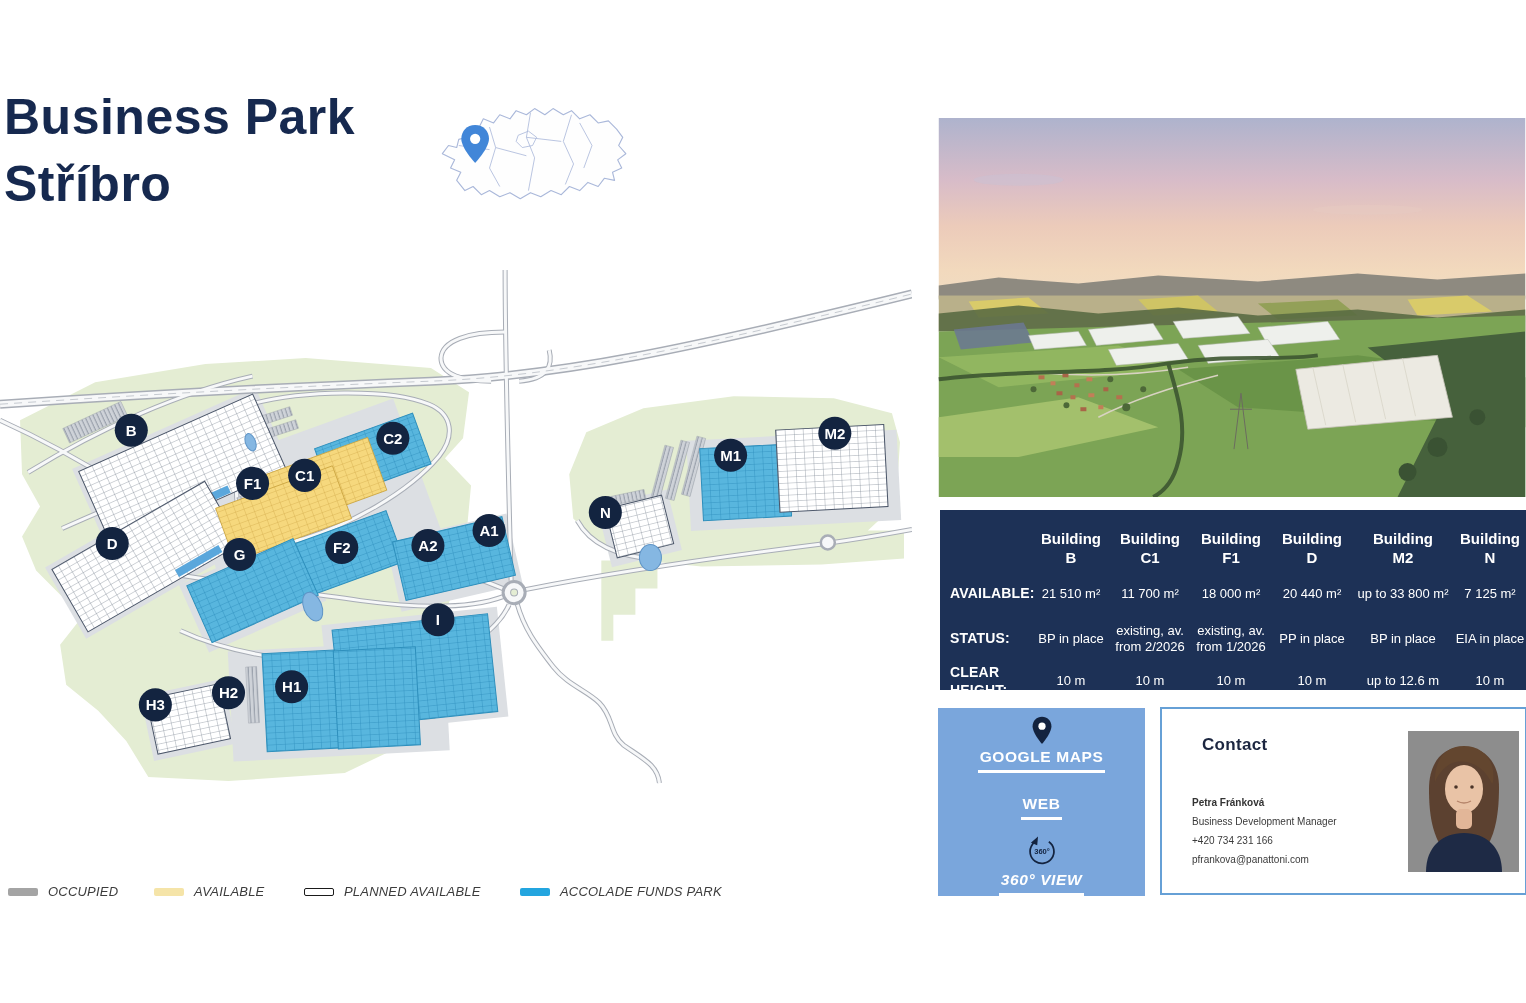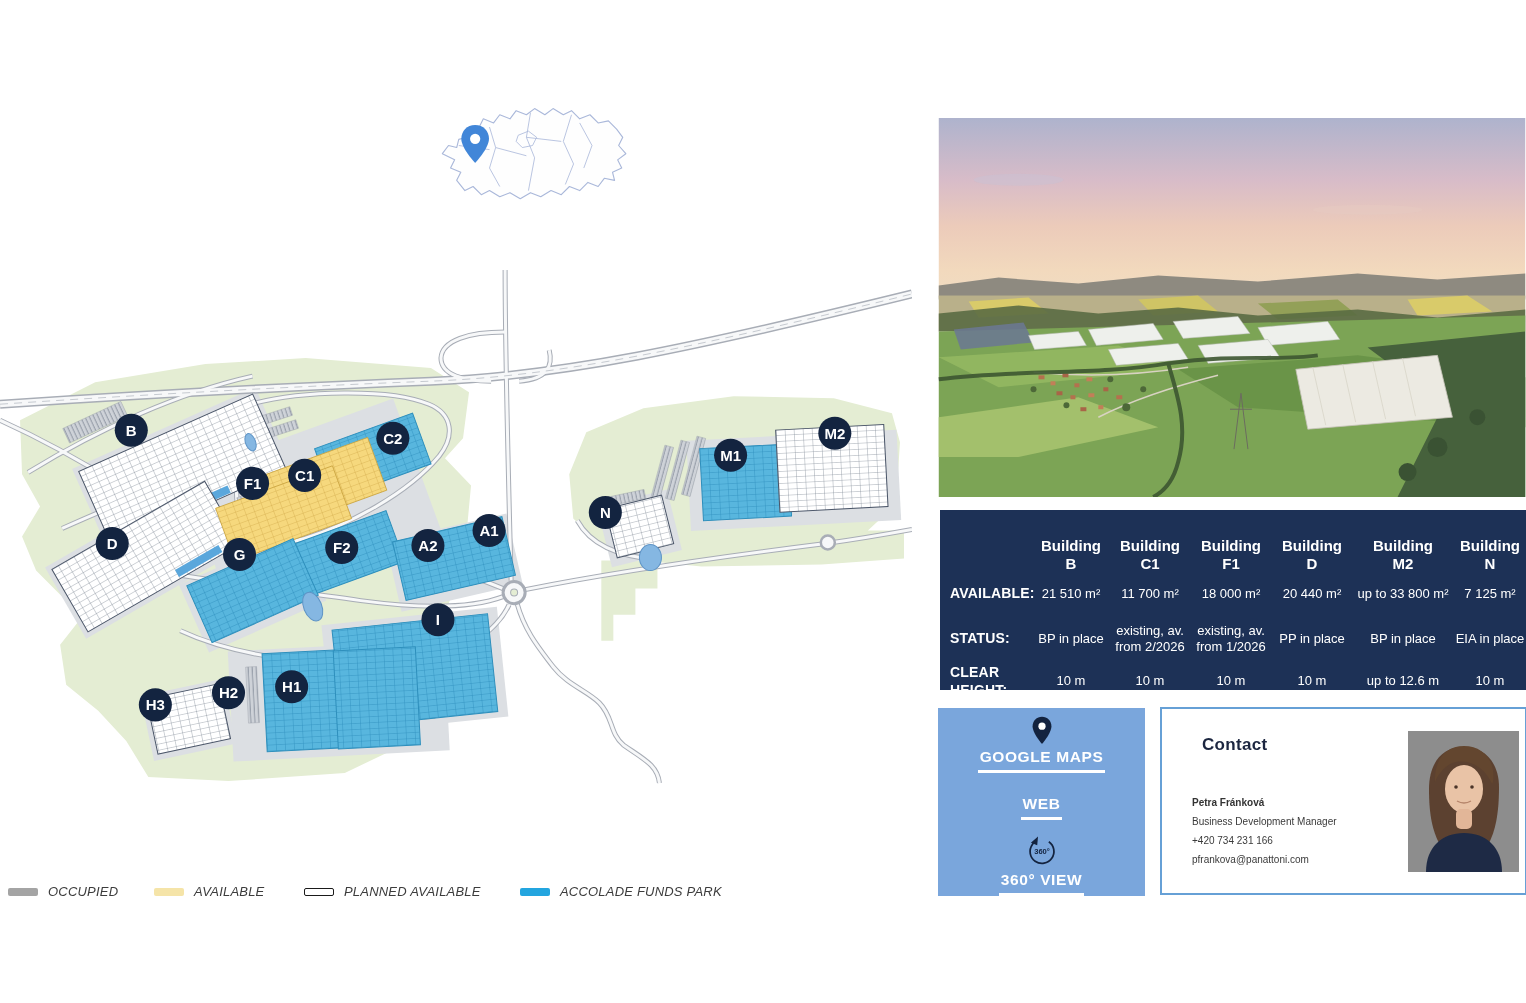--- a/index.html
+++ b/index.html
@@ -23,50 +23,54 @@
   .legend-label{font-size:13px;color:#3c3c3c;letter-spacing:.2px;white-space:nowrap;}
   
   .photo{position:absolute;left:938px;top:118px;width:588px;height:379px;overflow:hidden;}
   
   .spec-table{position:absolute;left:940px;top:510px;width:586px;height:180px;
       background:#1d3156;color:#fff;display:grid;
       grid-template-columns:92px 78px 80px 82px 80px 102px 72px;
       grid-template-rows:64px 40px 50px 1fr;}
   .cell{display:flex;flex-direction:column;align-items:center;justify-content:center;
         text-align:center;font-size:13px;line-height:1.25;}
-  .cell.hdr{font-weight:bold;font-size:15px;padding-top:8px;justify-content:flex-end;}
+  .cell.hdr{font-weight:bold;font-size:15px;padding-top:20px;justify-content:flex-start;}
   .cell.rowlab{align-items:flex-start;text-align:left;padding-left:10px;
         font-weight:bold;font-size:14px;letter-spacing:.2px;}
   
   .links-panel{position:absolute;left:938px;top:708px;width:207px;height:188px;
       background:#7aa6dc;display:flex;flex-direction:column;align-items:center;}
   .links-panel .pin{margin-top:8px;}
   .link{color:#ffffff;font-weight:bold;font-size:15.5px;letter-spacing:.6px;
       border-bottom:3px solid #ffffff;padding:0 2px 4px 2px;cursor:pointer;
       text-decoration:none;white-space:nowrap;}
   .link.gm{margin-top:3px;}
   .link.web{margin-top:22px;}
   .icon360{margin-top:14px;}
-  .link.v360{margin-top:4px;}
+  .link.v360{margin-top:4px;font-style:italic;}
   
   .contact{position:absolute;left:1160px;top:707px;width:363px;height:184px;
       background:#ffffff;border:2.5px solid #66a0d6;}
   .contact-heading{position:absolute;left:40px;top:26px;font-size:17px;font-weight:bold;
       color:#1c2640;letter-spacing:.3px;}
   .contact-details{position:absolute;left:30px;top:84px;font-size:10px;color:#3a3a3a;
       line-height:19px;}
   .contact-name{font-weight:bold;color:#333333;}
   .contact-email{color:#3a3a3a;text-decoration:none;}
   .contact-photo{position:absolute;right:6px;top:22px;width:111px;height:141px;}
 </style>
 </head>
 <body>
 
 <div id="page">
 
+  <div class="title">
+    <div>Business Park</div>
+    <div>Stříbro</div>
+  </div>
 
   <div class="czmap">
     <svg width="205" height="148" viewBox="0 0 200 144">
       <g stroke="#aab8da" fill="#fefefe" stroke-width="1.1" stroke-linejoin="round">
         <path d="M14,60 L20,52 L28,54 L30,46 L38,44 L40,36 L50,34 L54,26 L64,30 L70,22 L80,26 L86,18 L96,22 L104,16 L114,22 L122,16 L132,22 L140,18 L148,26 L158,22 L166,30 L176,28 L184,36 L190,44 L186,52 L193,60 L185,66 L189,74 L180,78 L182,86 L172,84 L166,92 L156,88 L148,96 L138,92 L130,100 L120,96 L110,102 L100,98 L90,104 L80,98 L70,102 L60,96 L52,100 L44,92 L36,96 L28,86 L32,78 L22,74 L26,66 Z"></path>
       </g>
       <g stroke="#aab8da" fill="none" stroke-width="0.8">
         <path d="M60,34 L66,54 L60,74 L70,92"></path>
         <path d="M100,20 L96,44 L104,64 L98,96"></path>
         <path d="M140,22 L132,48 L142,70 L134,90"></path>

